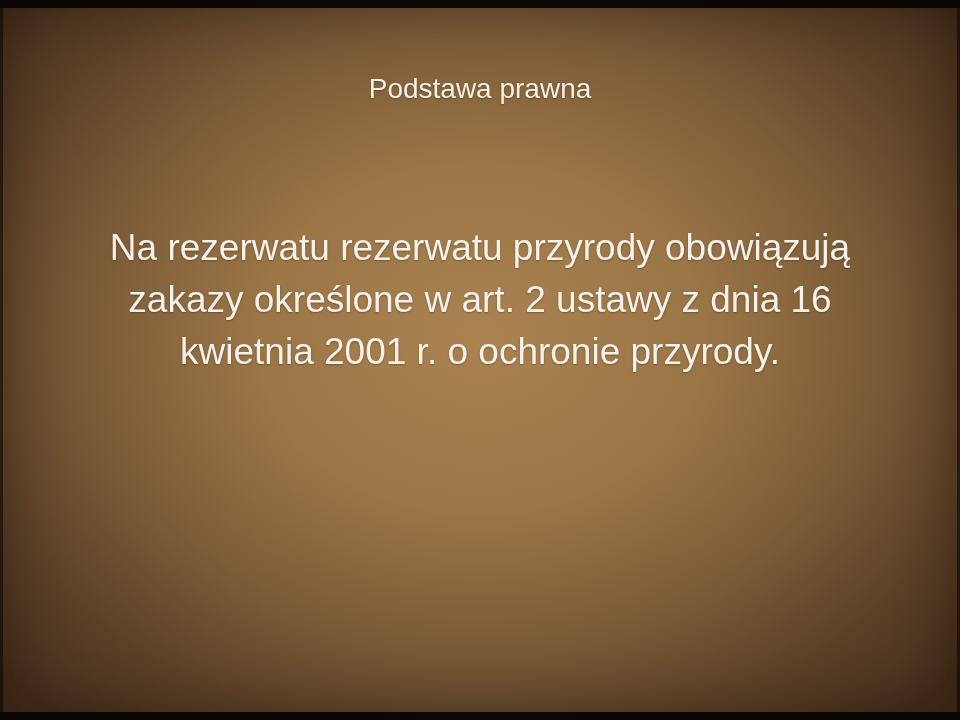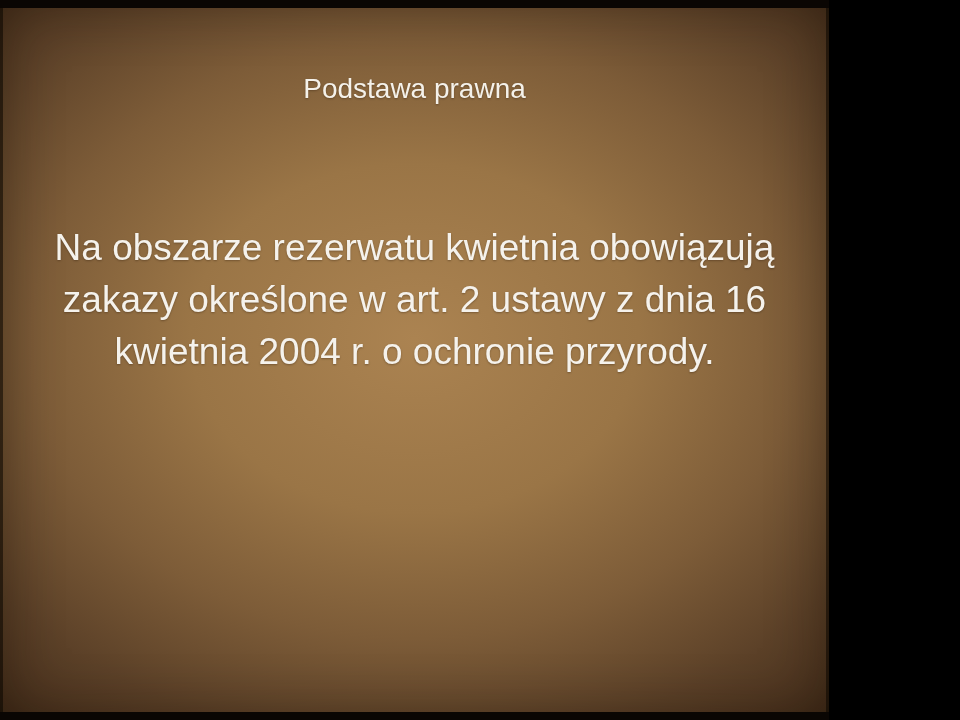--- a/index.html
+++ b/index.html
@@ -2,21 +2,21 @@
 <html><head>
 <meta charset="utf-8">
 <style>
   html, body {
     margin: 0;
     padding: 0;
     background: #000;
   }
   .slide {
     position: relative;
-    width: 829px;
+    width: 960px;
     height: 720px;
     overflow: hidden;
     background:
       radial-gradient(ellipse 640px 500px at 50% 47%,
         #ab8351 0%,
         #9a7546 35%,
         #7d5c38 60%,
         #5c4128 82%,
         #452e1b 100%);
     background-color: #3a2817;
@@ -78,19 +78,19 @@
 <body>
 
 <div class="slide">
   <div class="edge-bar top"></div>
   <div class="side-shade left"></div>
   <div class="side-shade right"></div>
 
   <div class="slide-title">Podstawa prawna</div>
 
   <div class="slide-body">
-    <div class="body-line">Na obszarze rezerwatu kwietnia obowiązują</div>
+    <div class="body-line">Na rezerwatu rezerwatu przyrody obowiązują</div>
     <div class="body-line">zakazy określone w art. 2 ustawy z dnia 16</div>
-    <div class="body-line">kwietnia 2004 r. o ochronie przyrody.</div>
+    <div class="body-line">kwietnia 2001 r. o ochronie przyrody.</div>
   </div>
 
   <div class="edge-bar bottom"></div>
 </div>
 
 </body></html>

